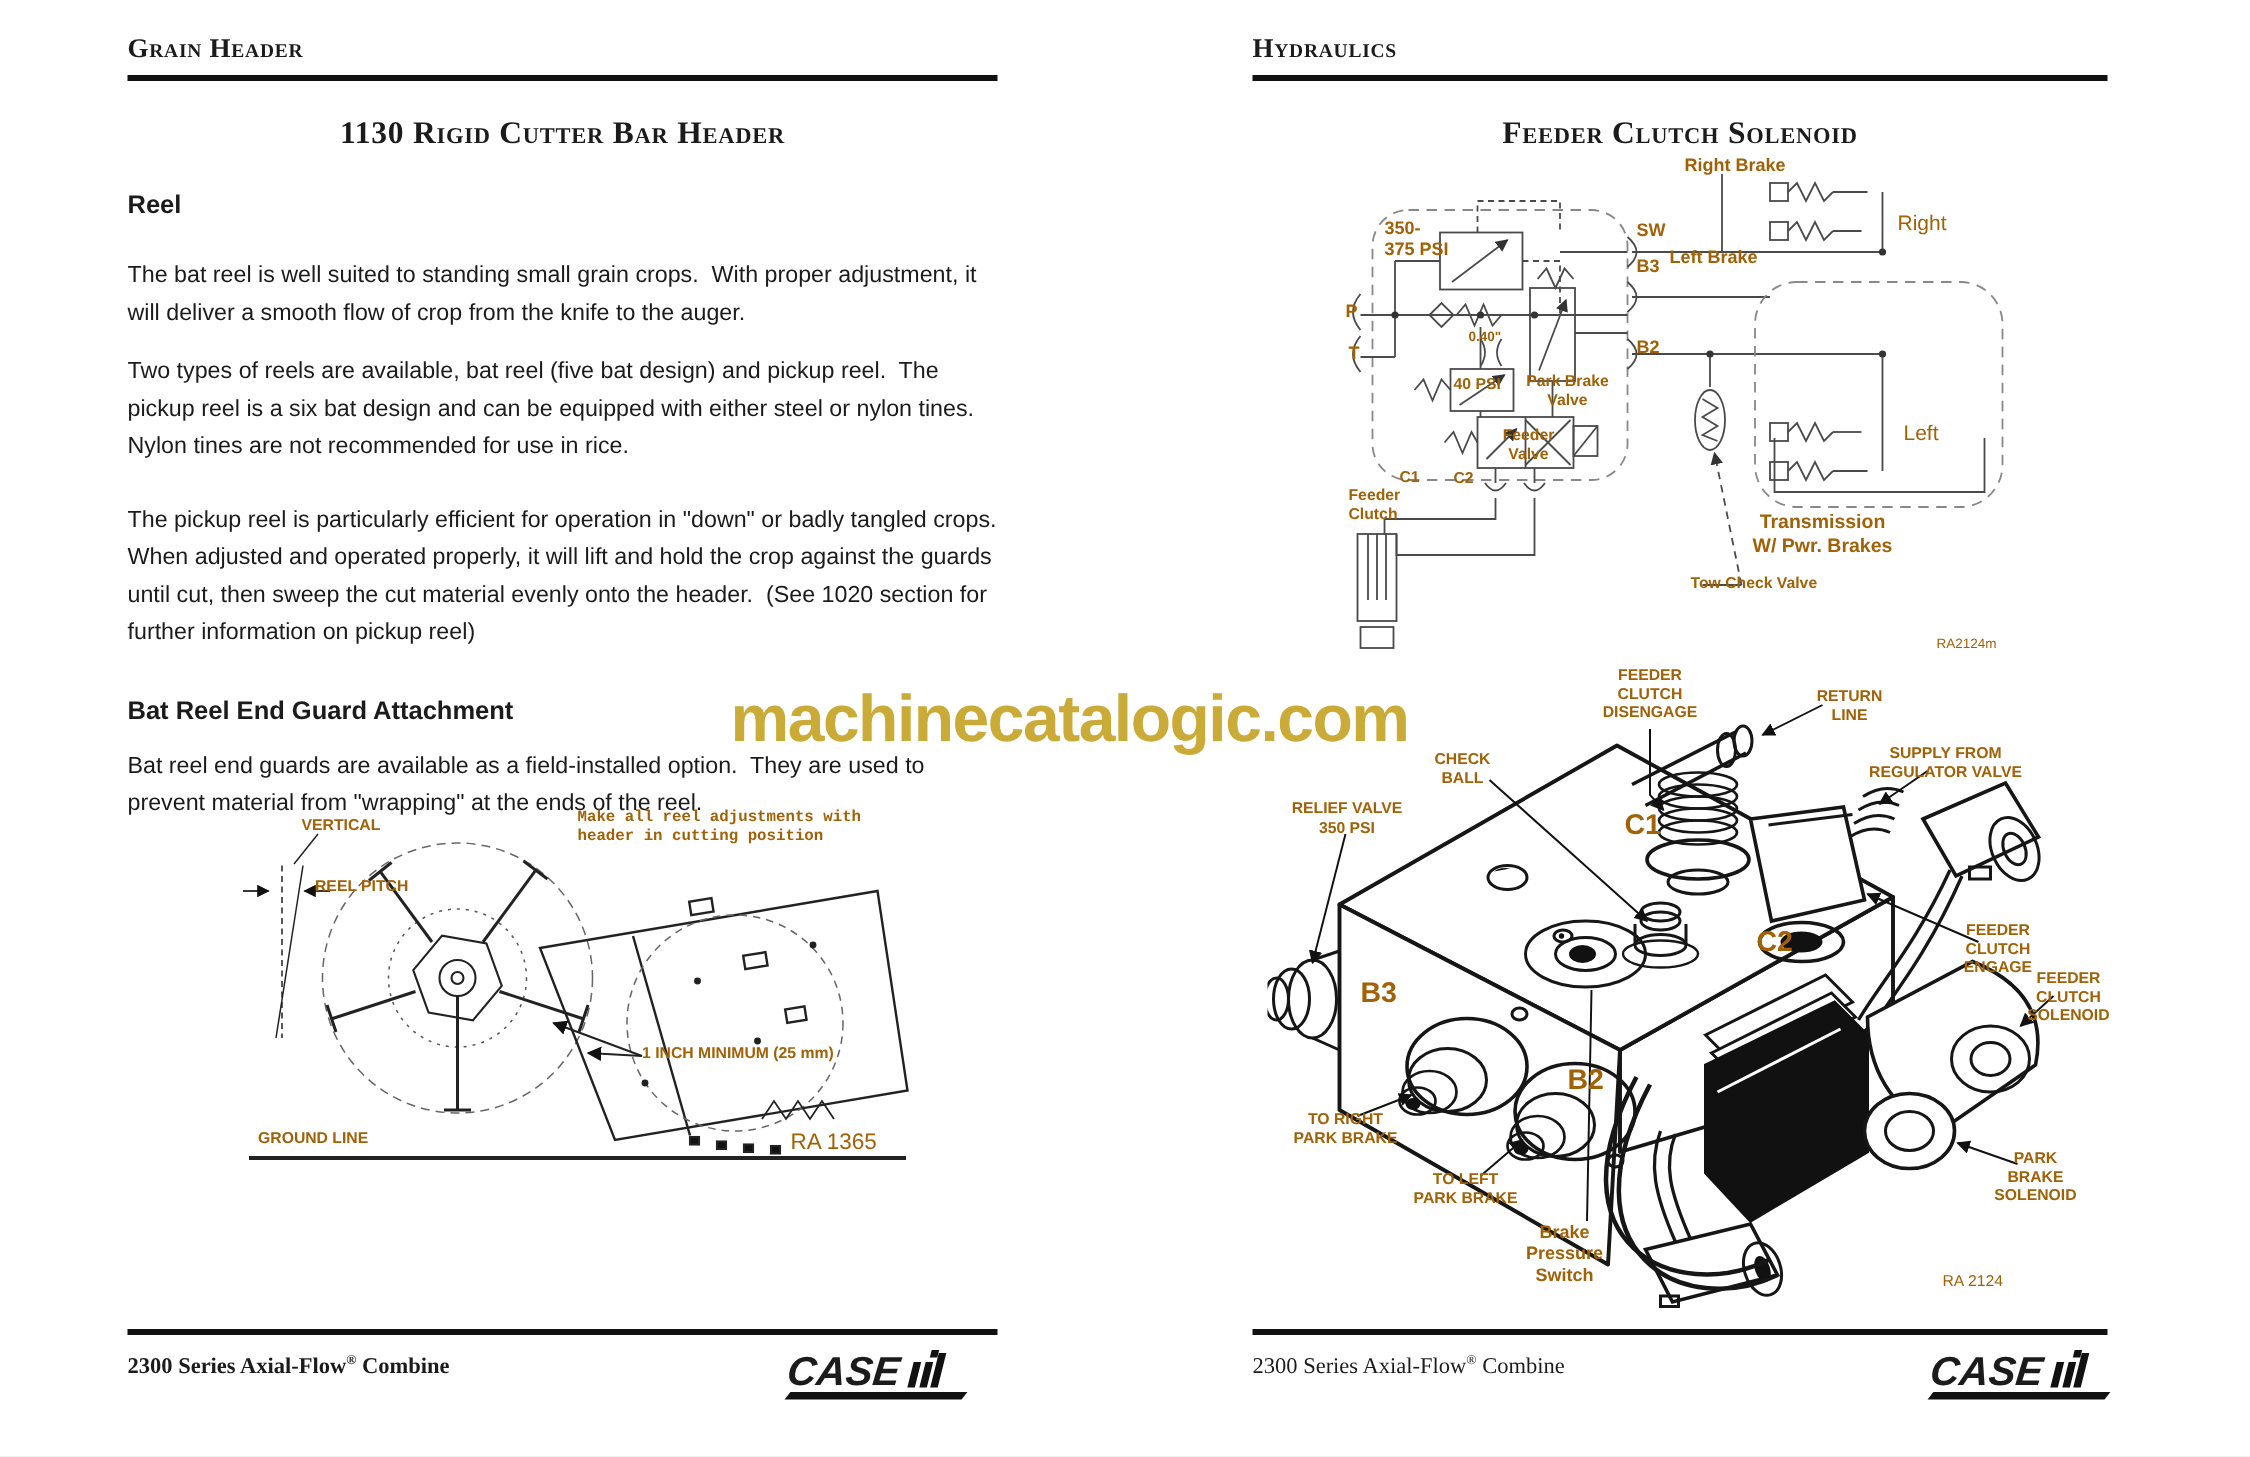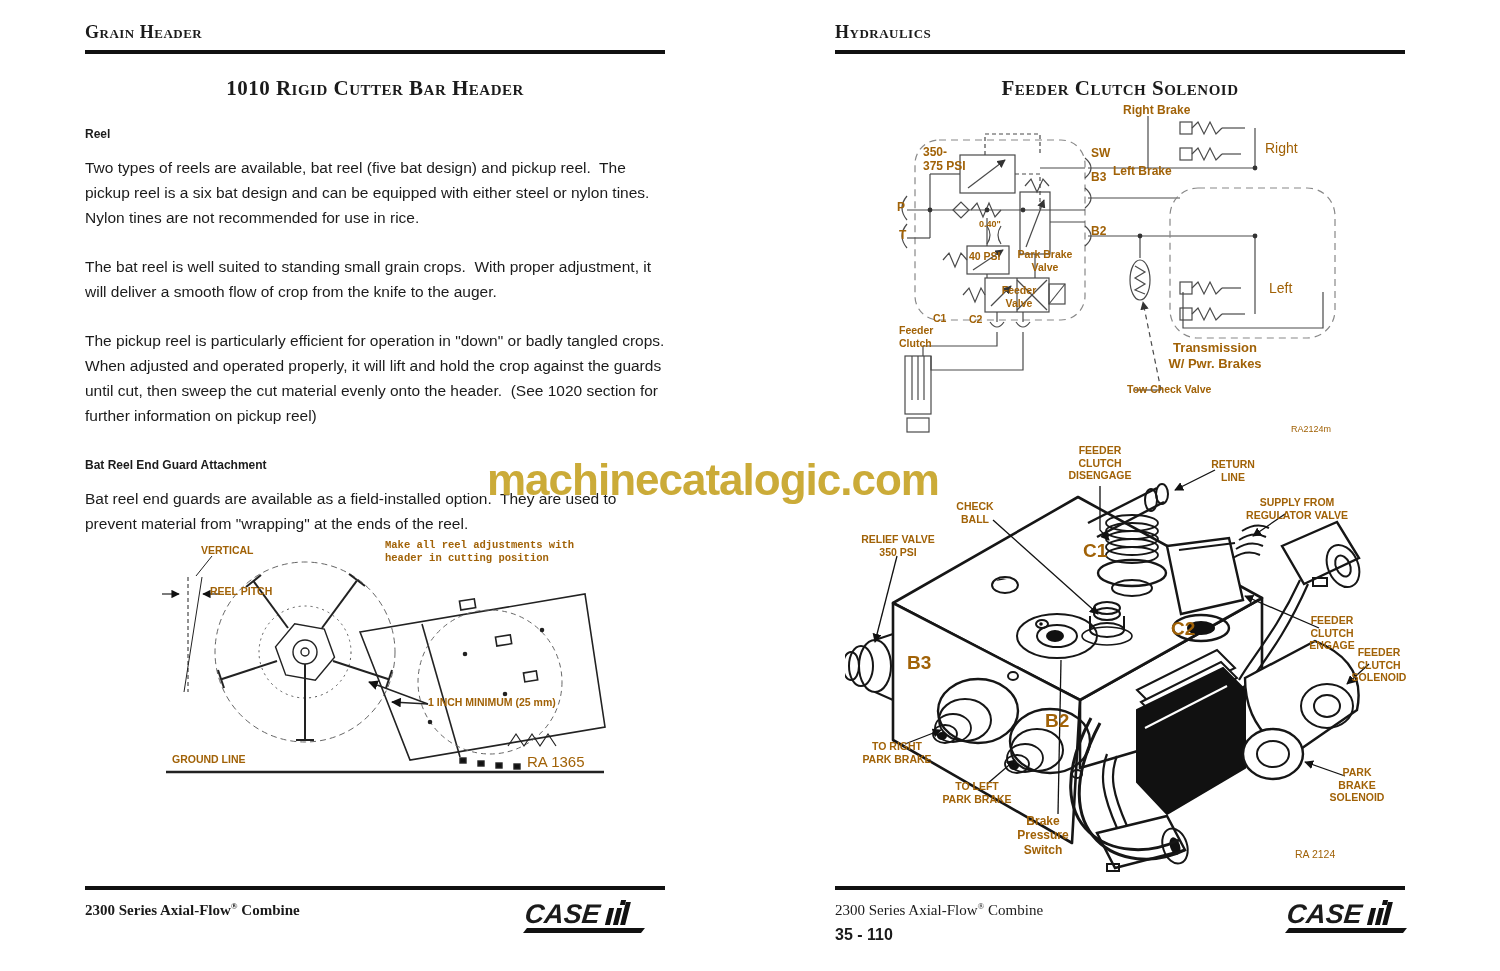--- a/index.html
+++ b/index.html
@@ -7,21 +7,21 @@
         font-family:"Liberation Sans",sans-serif;color:#1b1b1b;}
   
   .col{position:absolute;top:22px;}
   .col.left{left:85px;width:580px;}
   .col.right{left:835px;width:570px;}
   .running-header{font-family:"Liberation Serif",serif;font-variant:small-caps;
         font-weight:bold;font-size:18px;letter-spacing:.5px;padding-bottom:7px;}
   .rule{height:4px;background:#111;}
   .doc-title{font-family:"Liberation Serif",serif;font-variant:small-caps;font-weight:bold;
         font-size:21px;text-align:center;margin-top:22px;letter-spacing:.5px;}
-  .sec-h{font-size:12px;font-weight:bold;margin:26px 0 8px 0;}
+  .sec-h{font-size:17px;font-weight:bold;margin:26px 0 8px 0;}
   .para{font-size:15.5px;line-height:25px;margin:14px 0 0 0;white-space:pre-wrap;}
   
   .fig{position:absolute;}
   .fig svg{position:absolute;left:0;top:0;}
   .fl{position:absolute;font-weight:bold;font-size:10.5px;line-height:1.2;color:#a16207;
       white-space:pre-line;text-align:center;transform:translateX(-50%);}
   .fl.la{transform:none;text-align:left;}
   .fl.big{font-size:19px;}
   .fl.norm{font-weight:normal;}
   .fl.sm{font-size:9px;}
@@ -56,24 +56,24 @@
   .swoosh{height:5px;background:#111;margin-top:3px;transform:skewX(-38deg);}
 </style>
 </head>
 <body>
 
 <div id="page">
 
   <div class="col left">
     <div class="running-header">Grain Header</div>
     <div class="rule"></div>
-    <div class="doc-title">1010 Rigid Cutter Bar Header</div>
+    <div class="doc-title">1130 Rigid Cutter Bar Header</div>
     <div class="sec-h">Reel</div>
+    <p class="para" style="margin-top:24px">The bat reel is well suited to standing small grain crops.  With proper adjustment, it will deliver a smooth flow of crop from the knife to the auger.</p>
     <p class="para">Two types of reels are available, bat reel (five bat design) and pickup reel.  The pickup reel is a six bat design and can be equipped with either steel or nylon tines.  Nylon tines are not recommended for use in rice.</p>
-    <p class="para" style="margin-top:24px">The bat reel is well suited to standing small grain crops.  With proper adjustment, it will deliver a smooth flow of crop from the knife to the auger.</p>
     <p class="para" style="margin-top:24px">The pickup reel is particularly efficient for operation in "down" or badly tangled crops.  When adjusted and operated properly, it will lift and hold the crop against the guards until cut, then sweep the cut material evenly onto the header.  (See 1020 section for further information on pickup reel)</p>
     <div class="sec-h" style="margin-top:30px">Bat Reel End Guard Attachment</div>
     <p class="para">Bat reel end guards are available as a field-installed option.  They are used to prevent material from "wrapping" at the ends of the reel.</p>
   </div>
 
   <div class="fig" style="left:160px;top:532px;width:450px;height:258px;">
     <svg width="450" height="258" viewBox="0 0 450 258">
       <defs>
         <marker id="ah1" viewBox="0 0 10 10" refX="9" refY="5" markerWidth="7" markerHeight="7" orient="auto-start-reverse">
           <path d="M0,0L10,5L0,10z" fill="#111"></path>
@@ -441,21 +441,20 @@
 Pressure
 Switch</div>
     <div class="fl" style="left:512px;top:328px;">PARK BRAKE
 SOLENOID</div>
     <div class="fl la norm" style="left:450px;top:410px;font-size:10.5px;">RA 2124</div>
   </div>
 
   <div class="footer fl-right">
     <div class="rule"></div>
     <div class="series"><span>2300 Series Axial-Flow</span><sup>®</sup><span> Combine</span></div>
-    <div class="pagenum">35 - 110</div>
     <div class="case-logo">
       <div class="logo-row">
         <span class="case-word">CASE</span>
         <span class="ih">
             <i class="s1"></i>
             <i class="m"></i>
             <i class="s3"></i>
           </span>
       </div>
       <div class="swoosh"></div>

